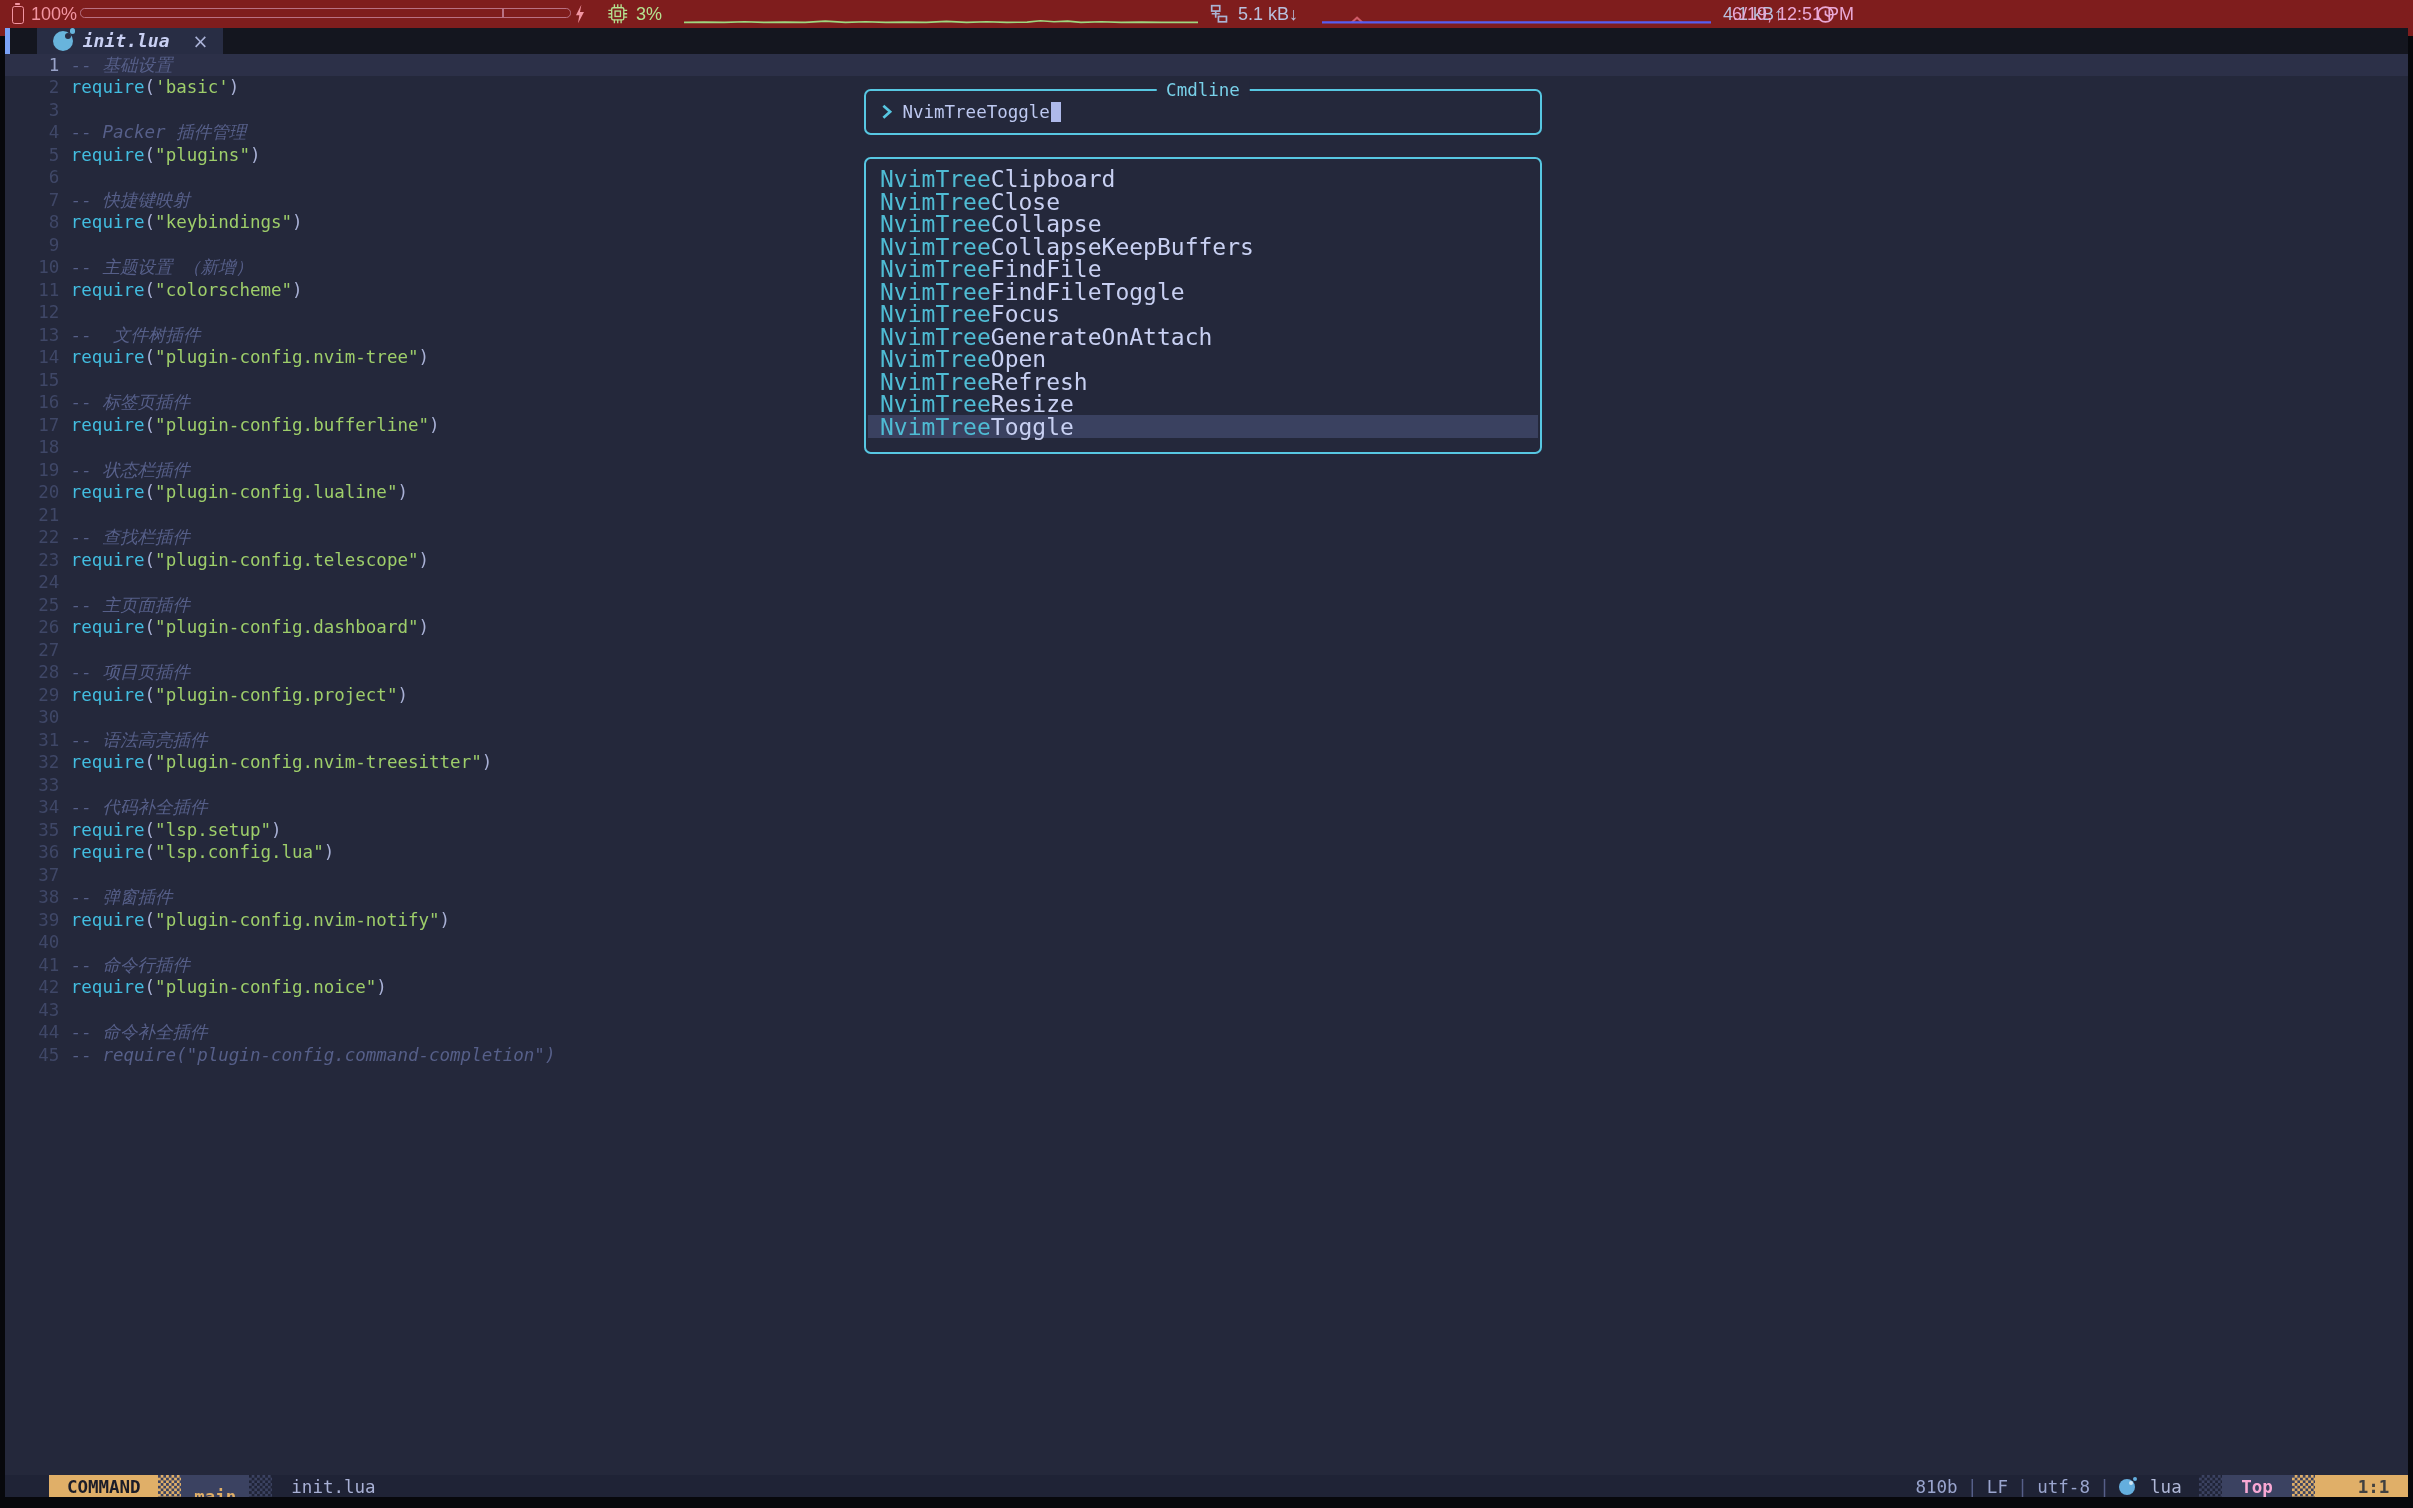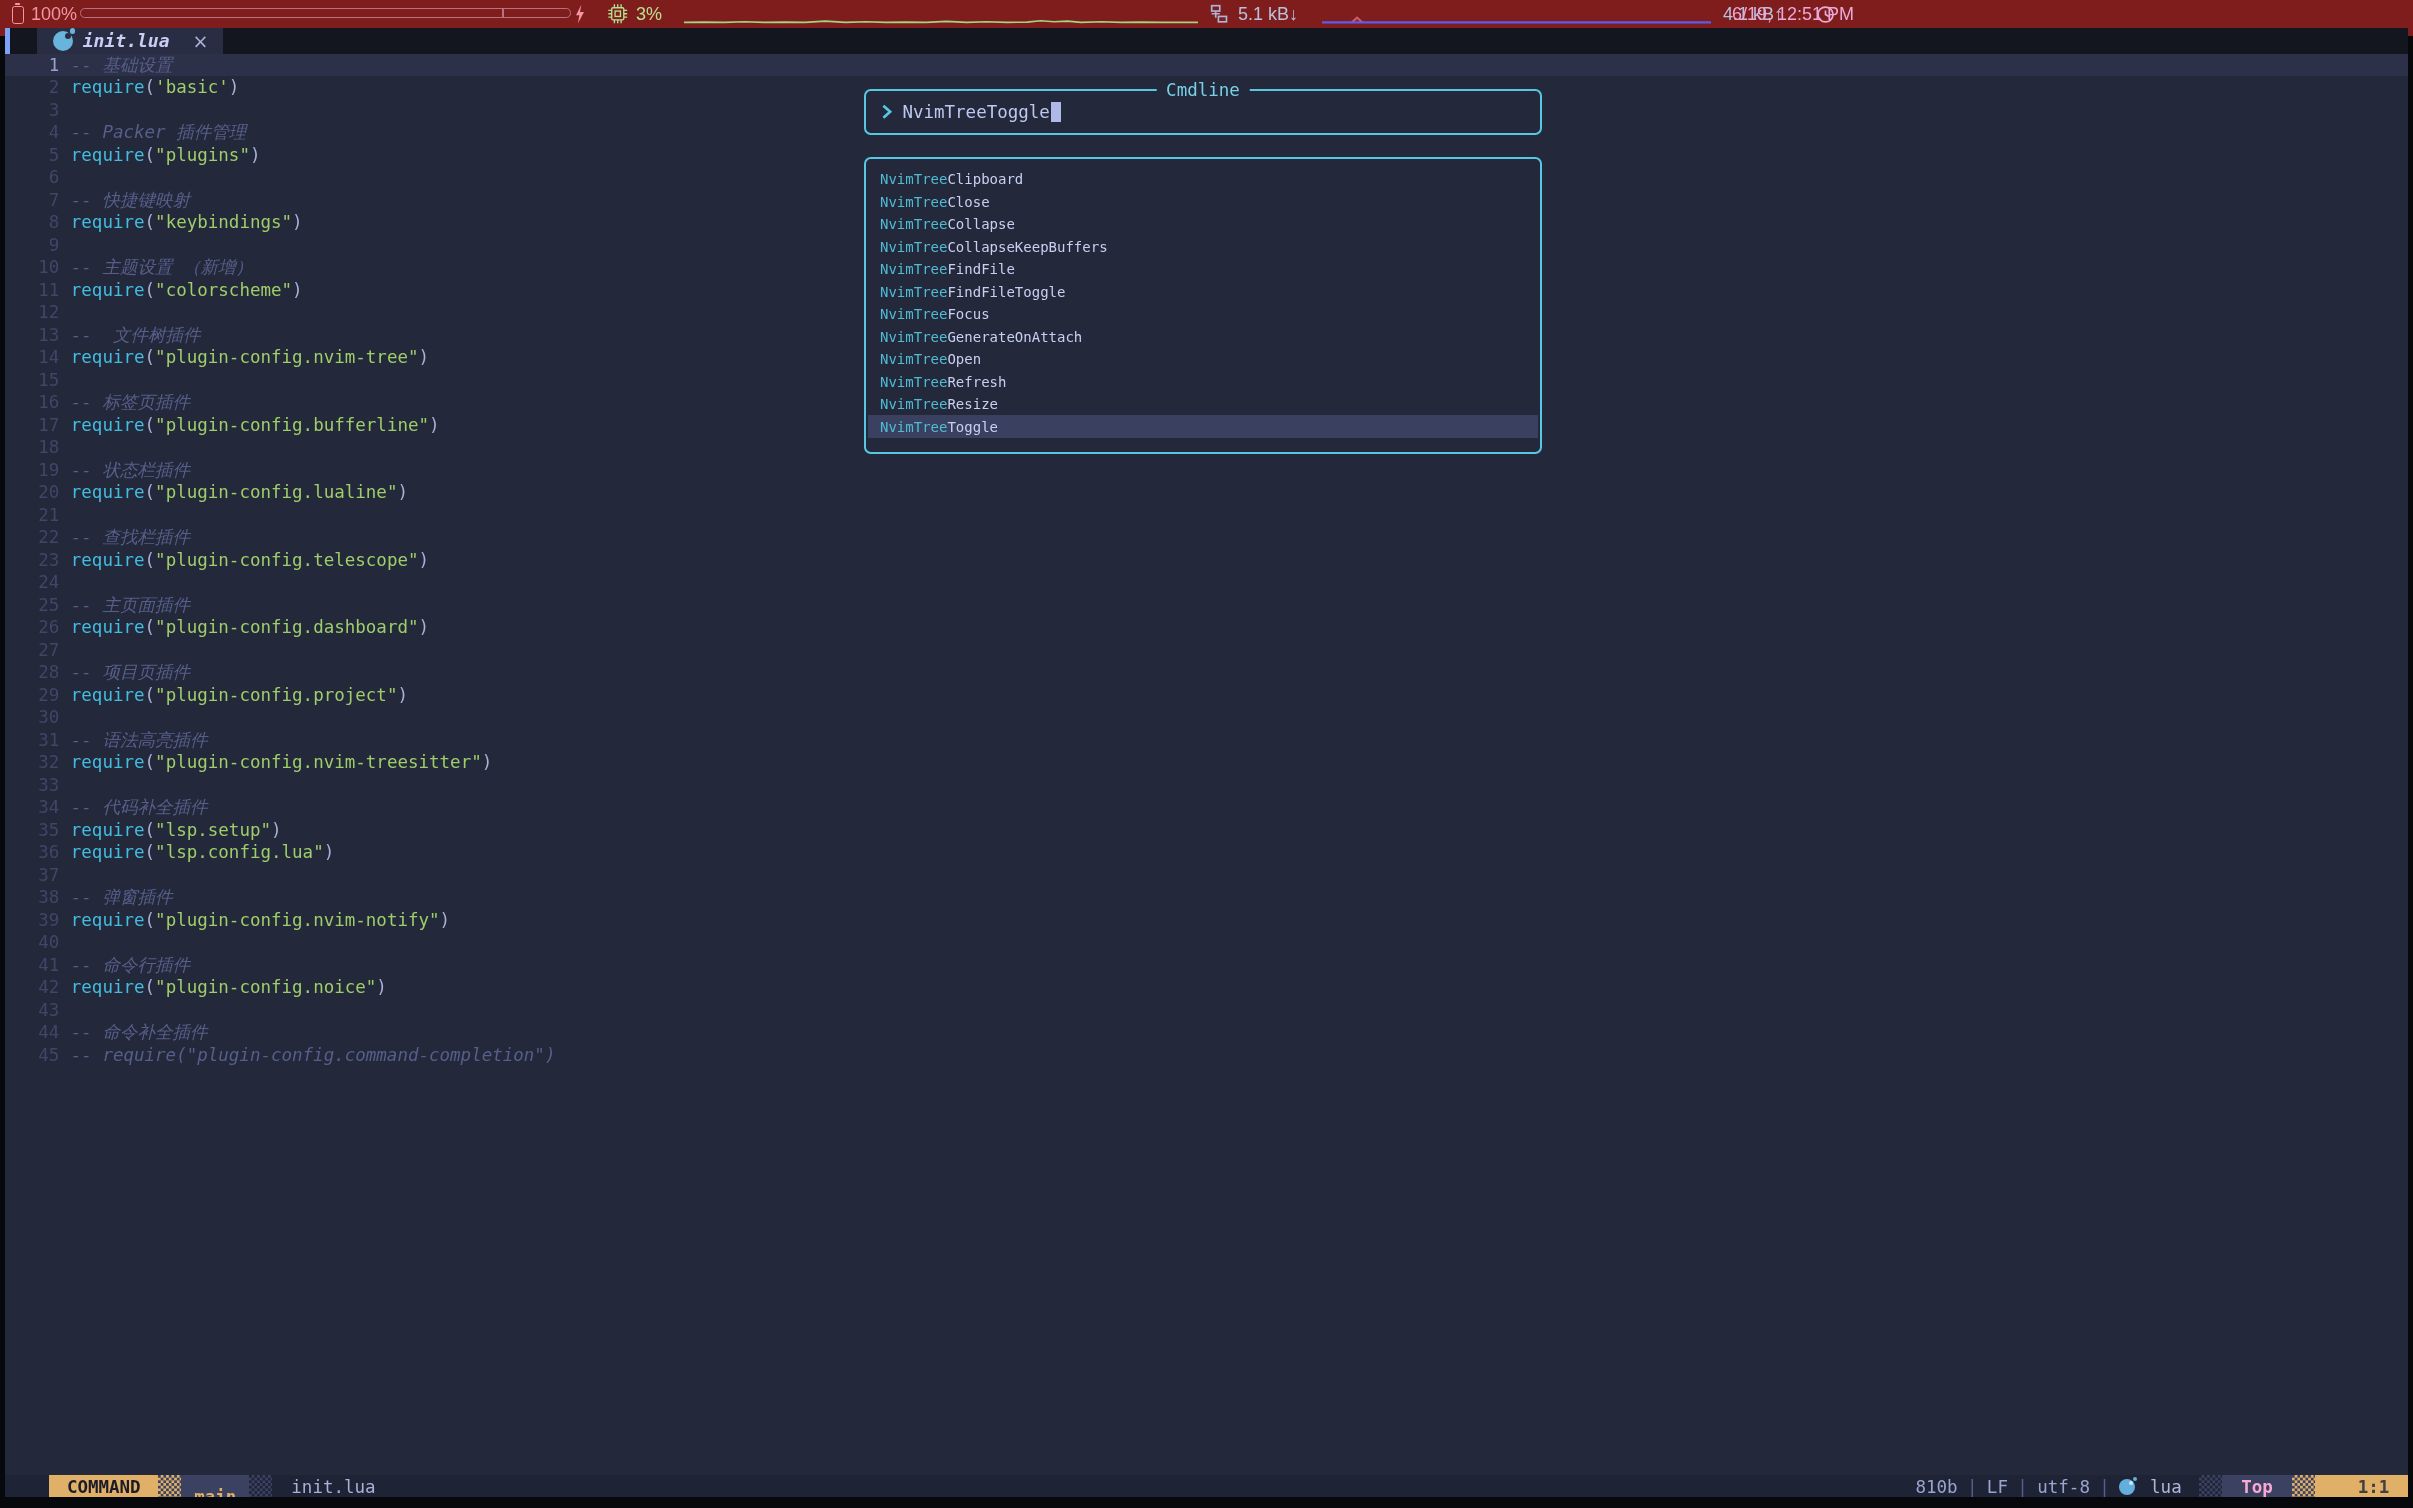--- a/index.html
+++ b/index.html
@@ -50,21 +50,21 @@
            background:#24283b;border:2px solid #57c7e2;border-radius:6.7px;display:flex;align-items:center;
            padding-left:13.5px;font-size:17.5px;}
   .cmdline-title{position:absolute;top:-11.4px;left:50%;transform:translateX(-50%);background:#24283b;
                  padding:0 9.4px;color:#78d0e8;font-size:17.5px;line-height:20px;}
   .cmd-value{color:#bdc8f0;margin-left:9.4px;}
   .cmd-cursor{display:inline-block;width:10px;height:20px;background:#aeb9ea;margin-left:0.7px;}
 
   
   .popupmenu{position:absolute;left:864px;top:157px;width:678px;height:297px;box-sizing:border-box;
              background:#24283b;border:2px solid #57c7e2;border-radius:6.7px;padding-top:8.8px;
-             font-size:14px;overflow:hidden;}
+             font-size:23px;overflow:hidden;}
   .popup-item{height:22.5px;display:flex;align-items:center;padding-left:12px;margin:0 2px;white-space:pre;}
   .popup-item.selected{background:#3a4160;}
   .pfx{color:#4fbcd4;}
   .sfx{color:#c8d0f2;}
 
   
   .statusline{position:absolute;left:0;bottom:0;width:100%;height:23px;background:#1f2336;
               display:flex;align-items:stretch;font-size:17.5px;}
   .seg{display:flex;align-items:center;}
   .seg-mode{background:#e0af68;color:#1a1c28;font-weight:bold;padding:0 17.5px;margin-left:44px;}

